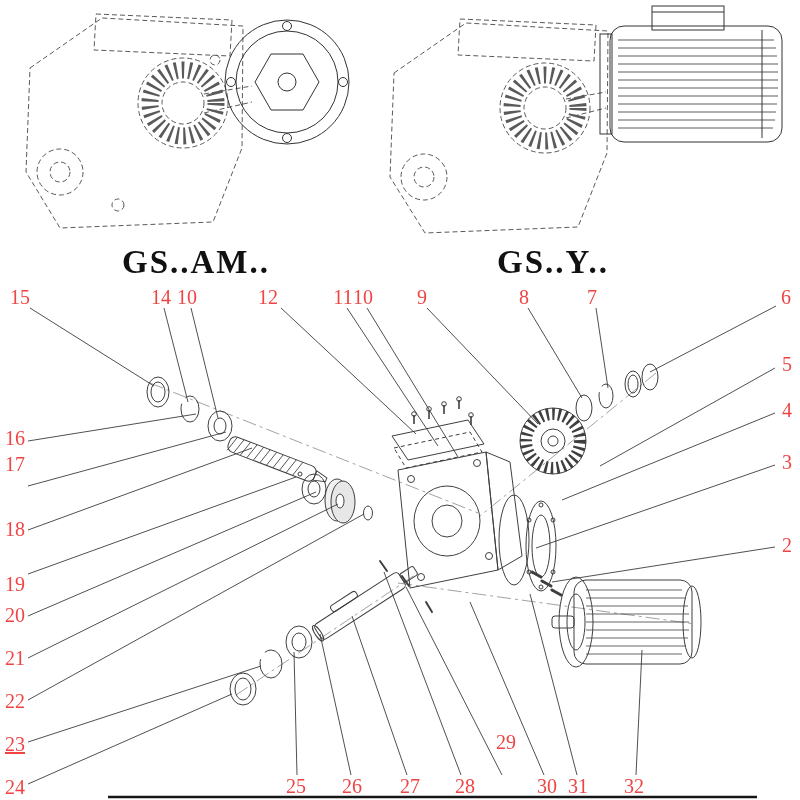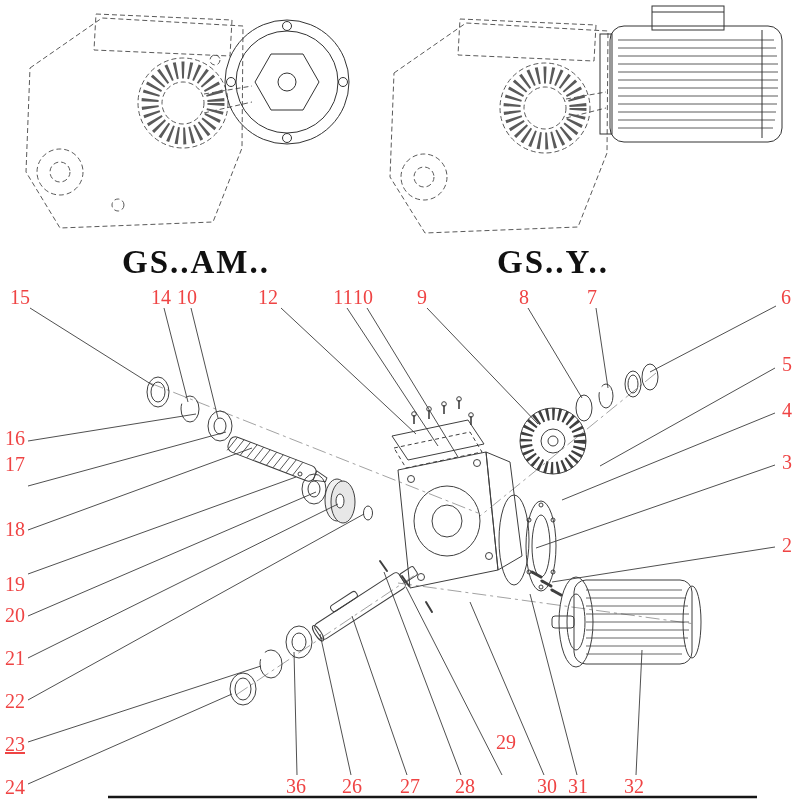--- a/index.html
+++ b/index.html
@@ -259,21 +259,21 @@
       <div class="callout" style="left: 20px; top: 297px;">15</div>
       <div class="callout" style="left: 15px; top: 438px;">16</div>
       <div class="callout" style="left: 15px; top: 464px;">17</div>
       <div class="callout" style="left: 15px; top: 529px;">18</div>
       <div class="callout" style="left: 15px; top: 584px;">19</div>
       <div class="callout" style="left: 15px; top: 615px;">20</div>
       <div class="callout" style="left: 15px; top: 658px;">21</div>
       <div class="callout" style="left: 15px; top: 701px;">22</div>
       <div class="callout" style="left: 15px; top: 744px; text-decoration: underline;">23</div>
       <div class="callout" style="left: 15px; top: 787px;">24</div>
-      <div class="callout" style="left: 296px; top: 786px;">36</div>
+      <div class="callout" style="left: 296px; top: 786px;">25</div>
       <div class="callout" style="left: 352px; top: 786px;">26</div>
       <div class="callout" style="left: 410px; top: 786px;">27</div>
       <div class="callout" style="left: 465px; top: 786px;">28</div>
       <div class="callout" style="left: 506px; top: 742px;">29</div>
       <div class="callout" style="left: 547px; top: 786px;">30</div>
       <div class="callout" style="left: 578px; top: 786px;">31</div>
       <div class="callout" style="left: 634px; top: 786px;">32</div>
     </div>
 
 </div>

